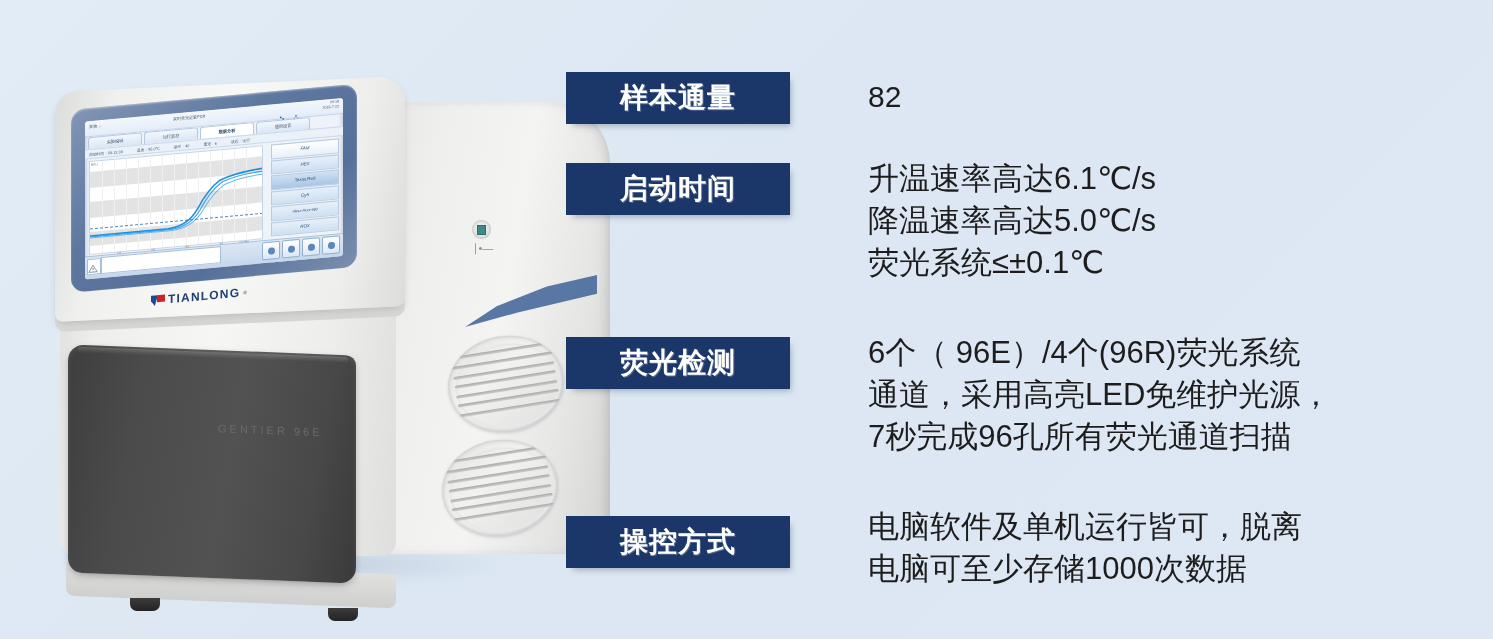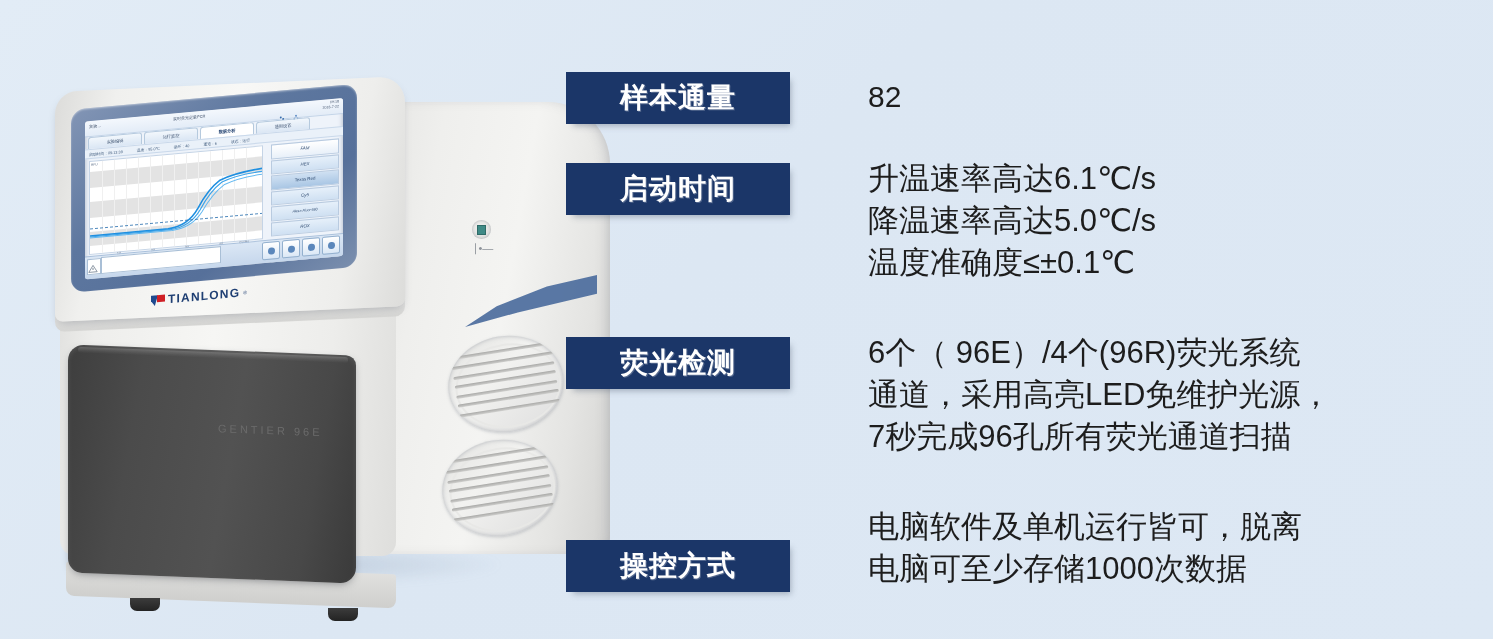--- a/index.html
+++ b/index.html
@@ -485,31 +485,31 @@
 
     <div class="spec-row">
       <div class="badge" style="top:72px;">样本通量</div>
       <div class="spec-value num" style="top:76px;">82</div>
     </div>
 
     <div class="spec-row">
       <div class="badge" style="top:163px;">启动时间</div>
       <div class="spec-value" style="top:158px;">升温速率高达6.1℃/s
 降温速率高达5.0℃/s
-温度准确度≤±0.1℃</div>
+荧光系统≤±0.1℃</div>
     </div>
 
     <div class="spec-row">
       <div class="badge" style="top:337px;">荧光检测</div>
       <div class="spec-value" style="top:332px;">6个（ 96E）/4个(96R)荧光系统
 通道，采用高亮LED免维护光源，
 7秒完成96孔所有荧光通道扫描</div>
     </div>
 
     <div class="spec-row">
-      <div class="badge" style="top:516px;margin-top:24px;">操控方式</div>
+      <div class="badge" style="top:516px;">操控方式</div>
       <div class="spec-value" style="top:506px;">电脑软件及单机运行皆可，脱离
 电脑可至少存储1000次数据</div>
     </div>
 
   </div>
 
 </div>
 
 </body></html>

